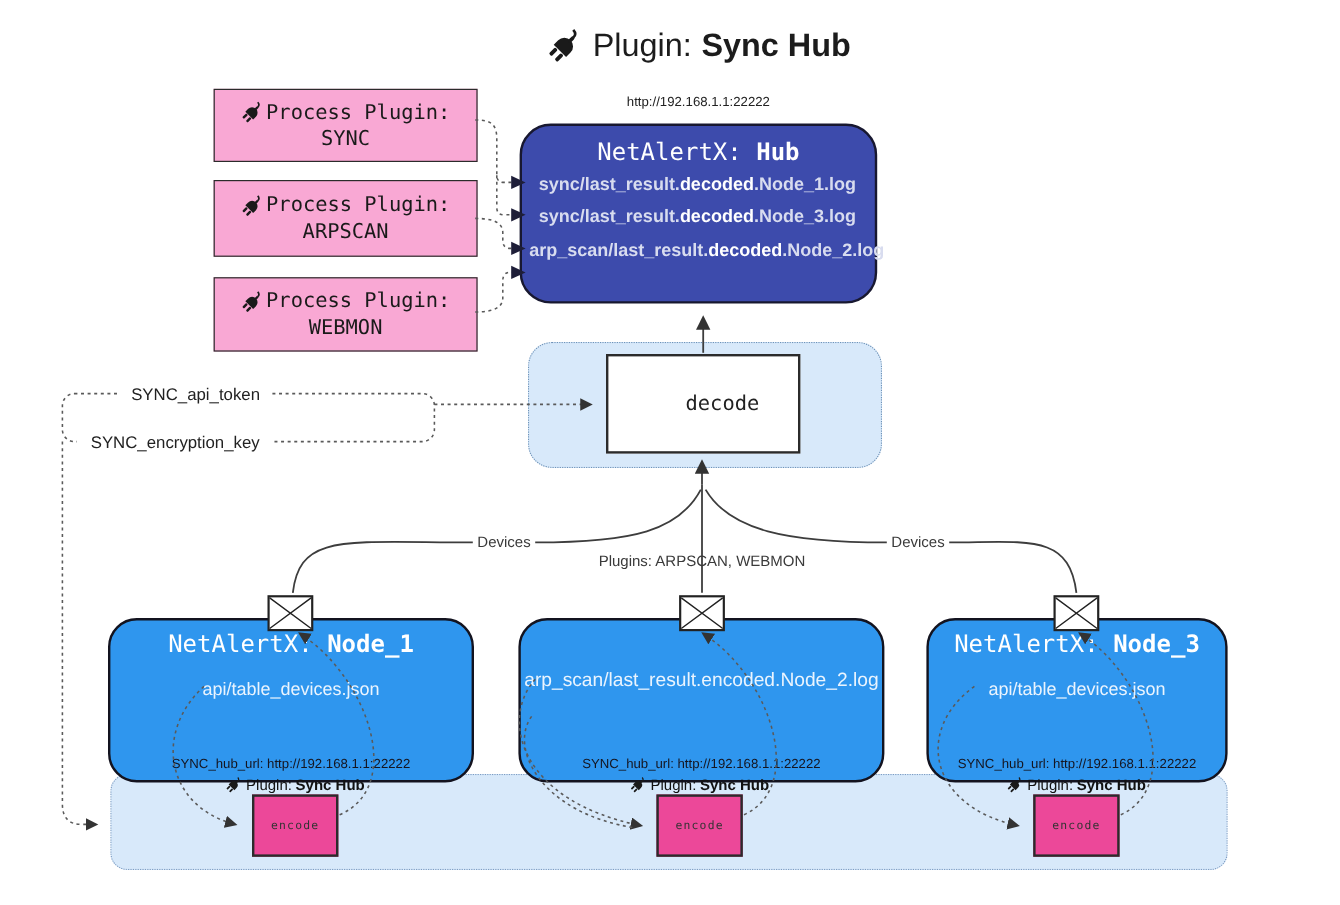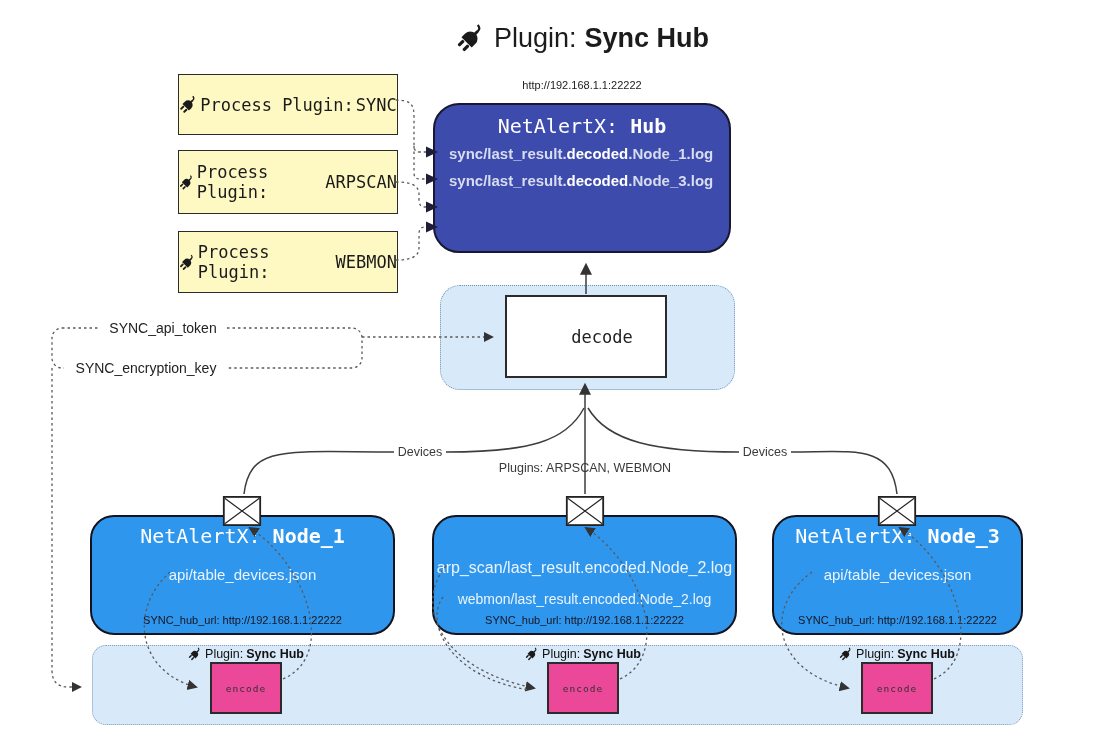--- a/index.html
+++ b/index.html
@@ -3,39 +3,39 @@
 <meta charset="utf-8">
 <style>
   html,body{margin:0;padding:0;background:#fff;}
   #canvas{position:relative;width:1117px;height:754px;background:#fff;overflow:hidden;
           font-family:"Liberation Sans",sans-serif;color:#1a1a1a;border-radius:22px;}
   .abs{position:absolute;}
   
   #header{left:48px;right:0;top:16px;height:44px;display:flex;align-items:center;justify-content:center;gap:8px;font-size:27px;color:#1c1c1c;}
   #header .bold{font-weight:bold;}
   
-  .pbox{left:178px;width:218px;background:#fef9c3;border:1.6px solid #2b2b2b;
-        font-family:"DejaVu Sans Mono",monospace;font-size:17px;display:flex;
+  .pbox{left:178px;width:218px;background:#f9a8d4;border:1.6px solid #2b2b2b;
+        font-family:"DejaVu Sans Mono",monospace;font-size:17px;display:flex;flex-direction:column;
         align-items:center;justify-content:center;gap:2px;}
   .pbox .row{display:flex;align-items:center;gap:2px;}
   
   #hub{left:433px;top:103px;width:298px;height:150px;background:#3d4bac;border:2.5px solid #181830;border-radius:26px;box-sizing:border-box;}
   .hubtitle{left:0;right:0;top:9px;text-align:center;font-family:"DejaVu Sans Mono",monospace;font-size:20px;color:#fff;}
   .hubline{height:18px;font-size:15px;color:#d8dcef;white-space:nowrap;font-weight:bold;}
   .hubline b{color:#ffffff;}
   
   #decodePanel{left:440px;top:285px;width:295px;height:105px;background:#d8e9fa;border:1.6px dotted #6f93b8;border-radius:20px;box-sizing:border-box;}
   #decodeBox{left:505px;top:295px;width:162px;height:83px;background:#fff;border:2px solid #2b2b2b;box-sizing:border-box;
              display:flex;align-items:center;justify-content:center;font-family:"DejaVu Sans Mono",monospace;font-size:17px;color:#222;padding-left:32px;}
   
   .secret{background:#fff;font-size:14px;color:#222;text-align:center;line-height:16px;}
   
   .edgelabel{font-size:12.5px;color:#3a3a3a;text-align:center;}
   
-  .node{top:515px;height:120px;background:#2f96ee;border:2.5px solid #13131f;border-radius:24px;box-sizing:border-box;}
+  .node{top:515px;height:137px;background:#2f96ee;border:2.5px solid #13131f;border-radius:24px;box-sizing:border-box;}
   .nodetitle{left:0;right:0;top:7px;text-align:center;font-family:"DejaVu Sans Mono",monospace;font-size:20px;color:#fff;}
   .nodeline{left:0;right:0;text-align:center;font-size:15px;color:#eaf4fe;white-space:nowrap;}
   .nodefooter{left:0;right:0;bottom:7px;text-align:center;font-size:11px;color:#15151f;}
   
   #strip{left:92px;top:645px;width:931px;height:80px;background:#d8e9fa;border:1.6px dotted #7d9cc2;border-radius:14px;box-sizing:border-box;}
   .enclabel{top:647px;width:170px;display:flex;align-items:center;justify-content:center;gap:3px;font-size:12.5px;color:#111;}
   .enclabel .bold{font-weight:bold;}
   .encbox{top:662px;width:72px;height:52px;background:#ec4899;border:2px solid #2b2b2b;box-sizing:border-box;
           display:flex;align-items:center;justify-content:center;font-family:"DejaVu Sans Mono",monospace;font-size:9.5px;letter-spacing:1px;color:#333;}
   
@@ -90,37 +90,37 @@
 
   <div id="huburl" class="abs">http://192.168.1.1:22222</div>
 
   <div id="hub" class="abs">
     <div class="hubtitle abs">
       <span>NetAlertX:</span>
       <b>Hub</b>
     </div>
     <div class="hubline abs" style="left:14px;top:40px;"><span>sync/last_result.</span><b>decoded</b><span>.Node_1.log</span></div>
     <div class="hubline abs" style="left:14px;top:67px;"><span>sync/last_result.</span><b>decoded</b><span>.Node_3.log</span></div>
+    <div class="hubline abs" style="left:6px;top:95px;"><span>arp_scan/last_result.</span><b>decoded</b><span>.Node_2.log</span></div>
   </div>
 
   <div id="decodeBox" class="abs">
       <span>decode</span>
     </div>
 
   <div class="node abs" style="left:90px;width:305px;">
     <div class="nodetitle abs">
       <span>NetAlertX:</span>
       <b>Node_1</b>
     </div>
     <div class="nodeline abs" style="top:49px;">api/table_devices.json</div>
     <div class="nodefooter abs">SYNC_hub_url: http://192.168.1.1:22222</div>
   </div>
   <div class="node abs" style="left:432px;width:305px;">
     <div class="nodeline abs" style="top:42px;font-size:16px;">arp_scan/last_result.encoded.Node_2.log</div>
-    <div class="nodeline abs" style="top:74px;font-size:14px;">webmon/last_result.encoded.Node_2.log</div>
     <div class="nodefooter abs">SYNC_hub_url: http://192.168.1.1:22222</div>
   </div>
   <div class="node abs" style="left:772px;width:251px;">
     <div class="nodetitle abs">
       <span>NetAlertX:</span>
       <b>Node_3</b>
     </div>
     <div class="nodeline abs" style="top:49px;">api/table_devices.json</div>
     <div class="nodefooter abs">SYNC_hub_url: http://192.168.1.1:22222</div>
   </div>

